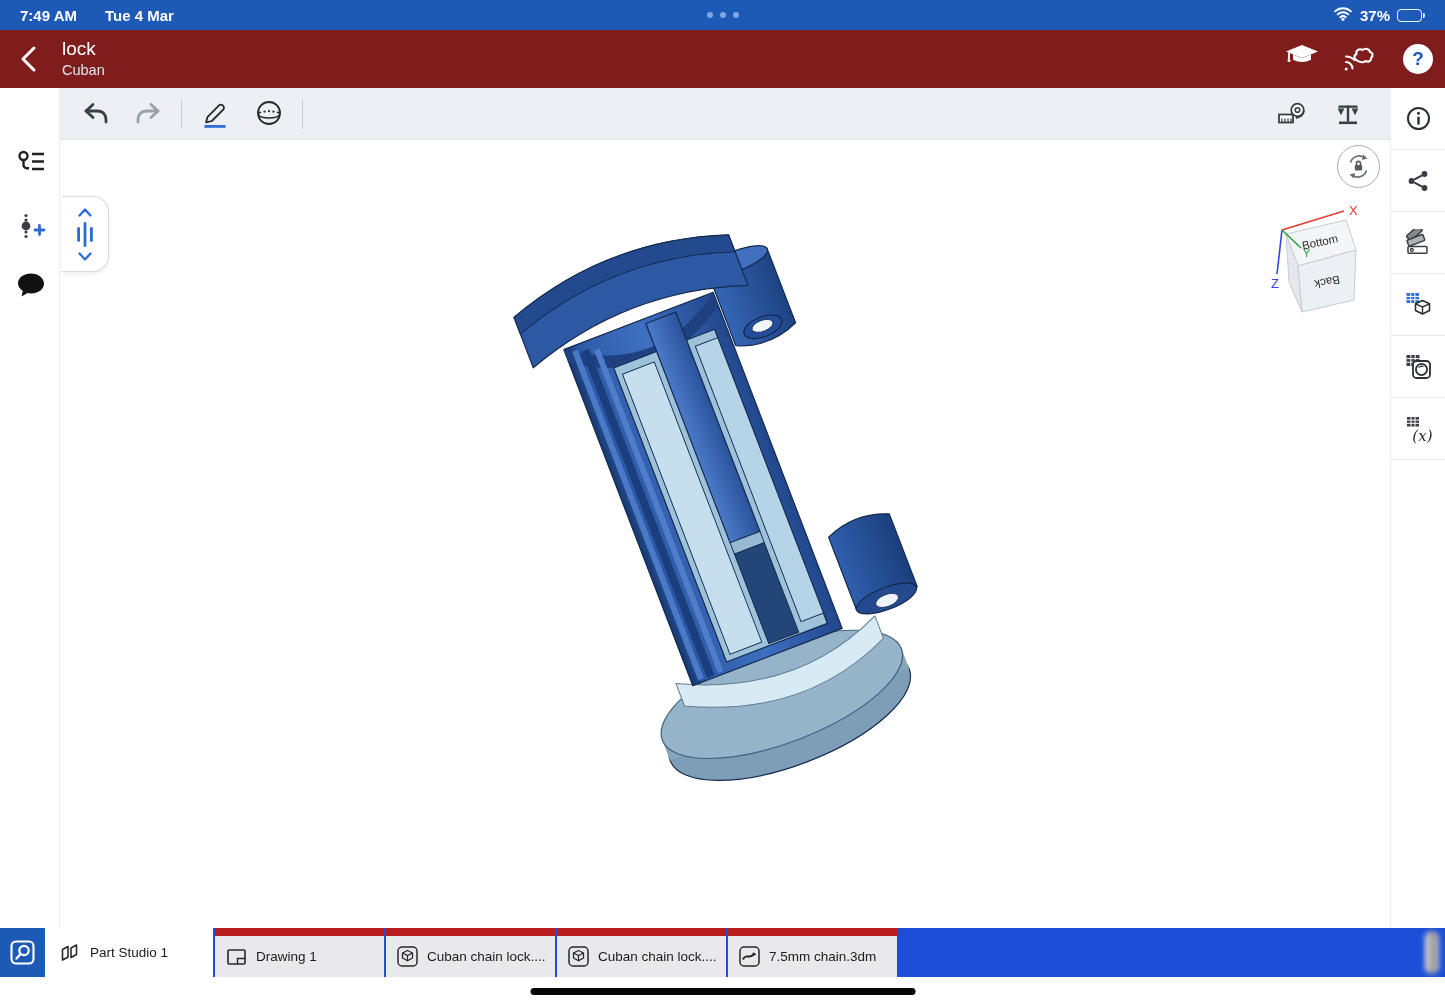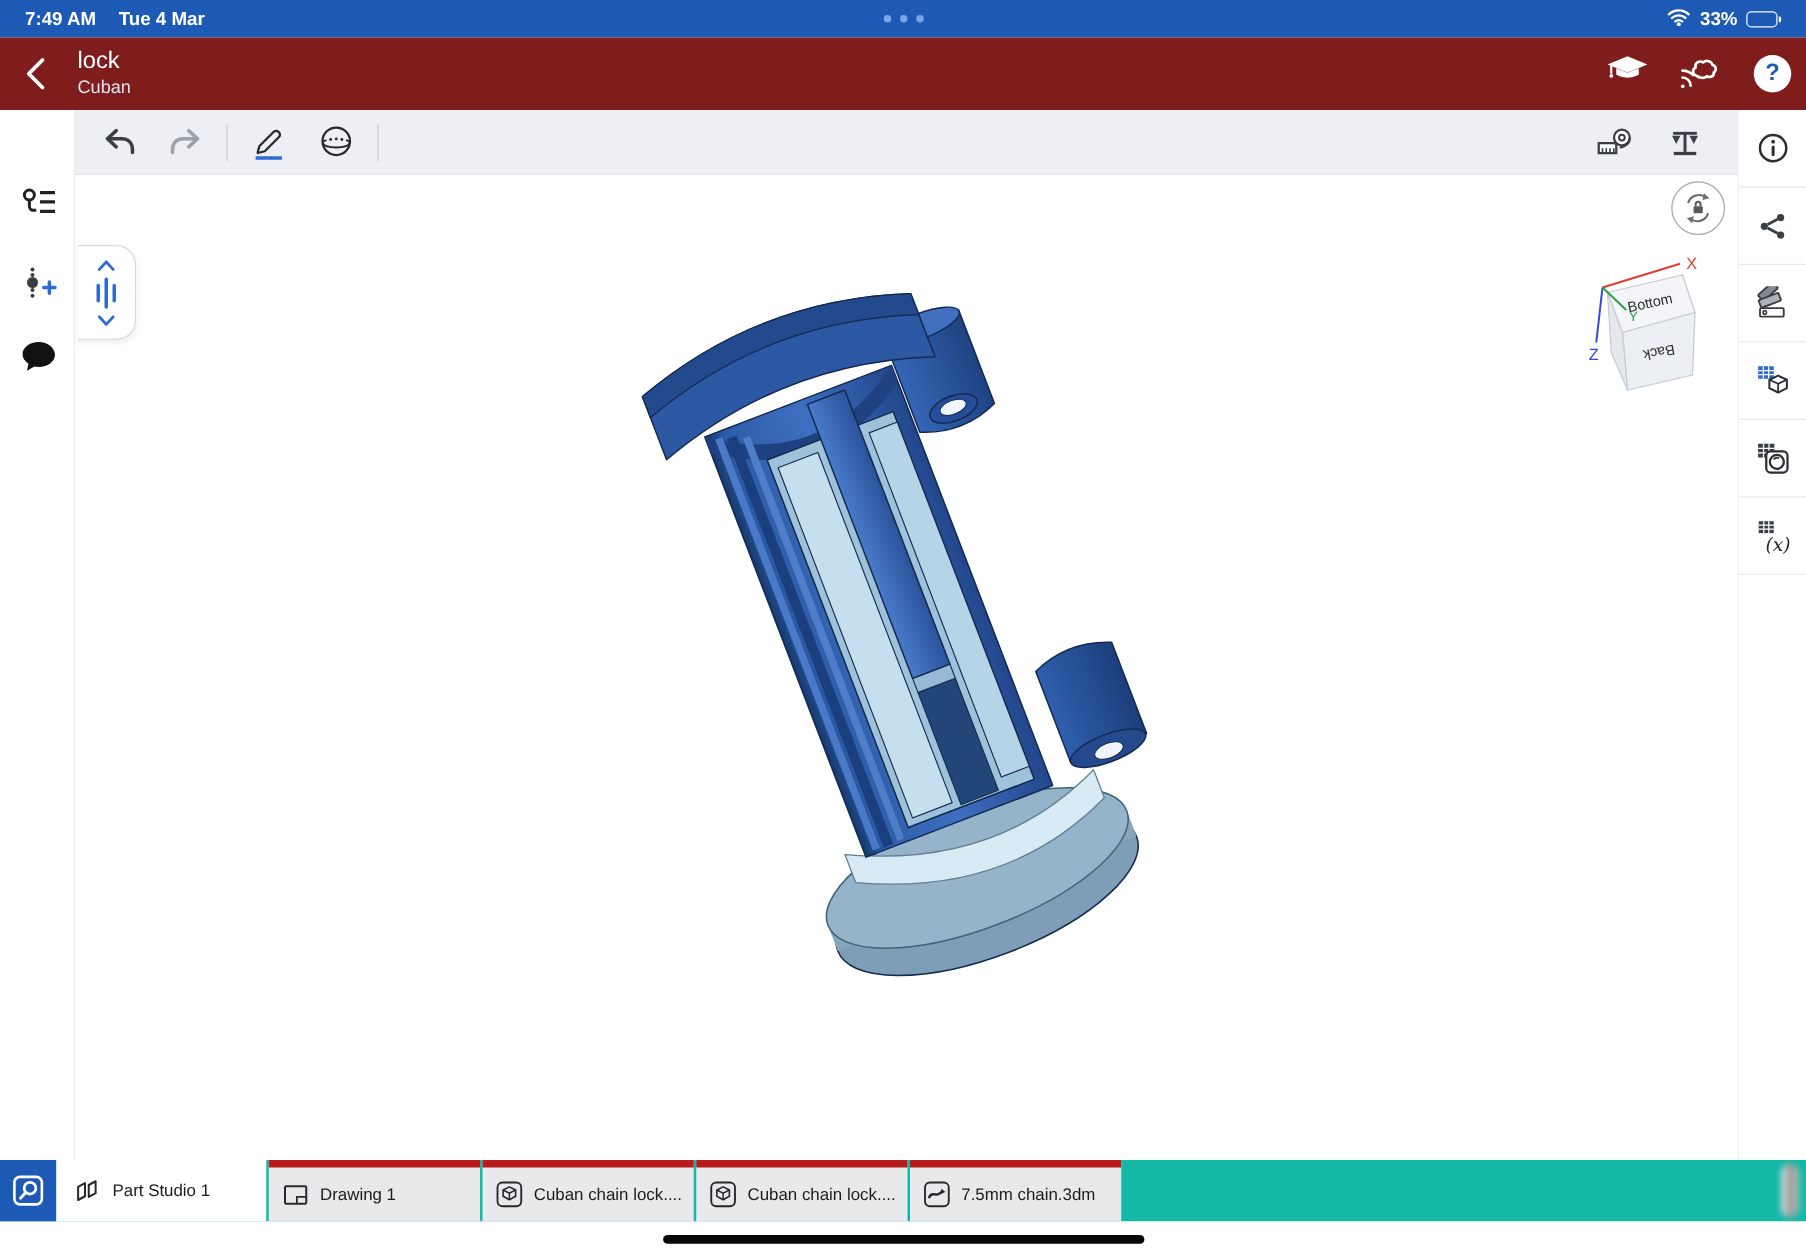--- a/index.html
+++ b/index.html
@@ -2,21 +2,21 @@
 <html><head>
 <meta charset="utf-8">
 <style>
   html,body{margin:0;padding:0;background:#fff;}
   #app{position:relative;width:1445px;height:1004px;overflow:hidden;background:#fff;
        font-family:"Liberation Sans",sans-serif;-webkit-font-smoothing:antialiased;}
   
   .statusbar{position:absolute;left:0;top:0;width:1445px;height:30px;background:#1d5ab5;color:#fff;
     display:flex;align-items:center;justify-content:space-between;padding:0 20px;box-sizing:border-box;
     font-size:15px;font-weight:700;}
-  .sb-left{display:flex;gap:18px;align-items:center;}
+  .sb-left{display:flex;gap:28px;align-items:center;}
   .sb-right{display:flex;gap:7px;align-items:center;}
   .sb-dots{position:absolute;left:50%;top:50%;transform:translate(-50%,-50%);display:flex;gap:7px;}
   .sb-dot{width:6px;height:6px;border-radius:50%;background:#7fa6e3;}
   .bat{width:25px;height:13px;border:1.5px solid rgba(255,255,255,.95);border-radius:4px;padding:1.5px;box-sizing:border-box;}
   .bat-fill{height:100%;width:81%;background:#fff;border-radius:1.5px;}
   .bat-tip{width:2px;height:5px;background:rgba(255,255,255,.95);border-radius:0 2px 2px 0;margin-left:1px;}
   
   .navbar{position:absolute;left:0;top:30px;width:1445px;height:58px;background:#7f1d1d;color:#fff;}
   .nav-back{position:absolute;left:14px;top:14px;width:30px;height:30px;display:flex;align-items:center;justify-content:center;}
   .nav-title{position:absolute;left:62px;top:8px;font-size:19px;color:#fff;line-height:22px;}
@@ -37,25 +37,25 @@
   .tb-right{margin-left:auto;display:flex;align-items:center;gap:16px;padding-right:22px;}
   
   .canvas{position:absolute;left:60px;top:140px;width:1330px;height:788px;background:#fff;}
   .flyout{position:absolute;left:2px;top:56px;width:47px;height:76px;background:#fff;border:1px solid #d7dbe1;border-left:none;
     border-radius:0 16px 16px 0;box-shadow:0 2px 5px rgba(0,0,0,.07);display:flex;flex-direction:column;align-items:center;
     justify-content:center;gap:4px;box-sizing:border-box;}
   .rotlock{position:absolute;left:1277px;top:5px;width:43px;height:43px;border-radius:50%;border:1.5px solid #a6abb3;background:#fff;
     display:flex;align-items:center;justify-content:center;box-sizing:border-box;}
   .viewcube{position:absolute;left:1198px;top:56px;}
   
-  .tabbar{position:absolute;left:0;top:928px;width:1445px;height:49px;background:#14b8a6;display:flex;align-items:stretch;}
+  .tabbar{position:absolute;left:0;top:928px;width:1445px;height:49px;background:#1d4ed8;display:flex;align-items:stretch;}
   .tb-search{width:45px;background:#1d5ab5;display:flex;align-items:center;justify-content:center;flex:none;}
   .tab{display:flex;align-items:center;gap:8px;font-size:13.5px;color:#1b1b1d;box-sizing:border-box;flex:none;white-space:nowrap;overflow:hidden;}
   .tab-active{width:168px;background:#fff;padding-left:14px;}
-  .tab-gray{width:169px;margin-left:2px;background:#e9e9eb;border-top:6px solid #b91c1c;padding-left:10px;}
+  .tab-gray{width:169px;margin-left:2px;background:#e9e9eb;border-top:8px solid #b91c1c;padding-left:10px;}
   .tab-asm{width:162px;margin-left:7px;}
   .tab-ic{flex:none;display:flex;align-items:center;}
   .scrollhint{flex:none;width:14px;margin:3px 6px 3px auto;border-radius:7px;
     background:linear-gradient(to right,#ededed,#909090 55%,#c9c9c9);filter:blur(2.5px);}
   .homebar{position:absolute;left:50%;bottom:9px;transform:translateX(-50%);width:385px;height:7px;border-radius:4px;background:#070707;}
 </style>
 </head>
 <body>
 
 <div id="app">
@@ -70,21 +70,21 @@
         <span class="sb-dot"></span>
         <span class="sb-dot"></span>
     </div>
     <div class="sb-right">
       <span>
         <svg width="20" height="15" viewBox="0 0 24 18">
           <path d="M2.5 6.5 a14 14 0 0 1 19 0 M5.6 10 a9.5 9.5 0 0 1 12.8 0 M8.7 13.4 a5 5 0 0 1 6.6 0" fill="none" stroke="#fff" stroke-width="2.3" stroke-linecap="round"></path>
           <circle cx="12" cy="16" r="1.9" fill="#fff"></circle>
         </svg>
       </span>
-      <span>33%</span>
+      <span>37%</span>
       <span style="display:flex;align-items:center;">
         <span class="bat"><span class="bat-fill"></span></span>
           <span class="bat-tip"></span>
       </span>
     </div>
   </div>
 
   <div class="navbar">
     <div class="nav-back">
       <svg width="22" height="28" viewBox="0 0 22 28">

